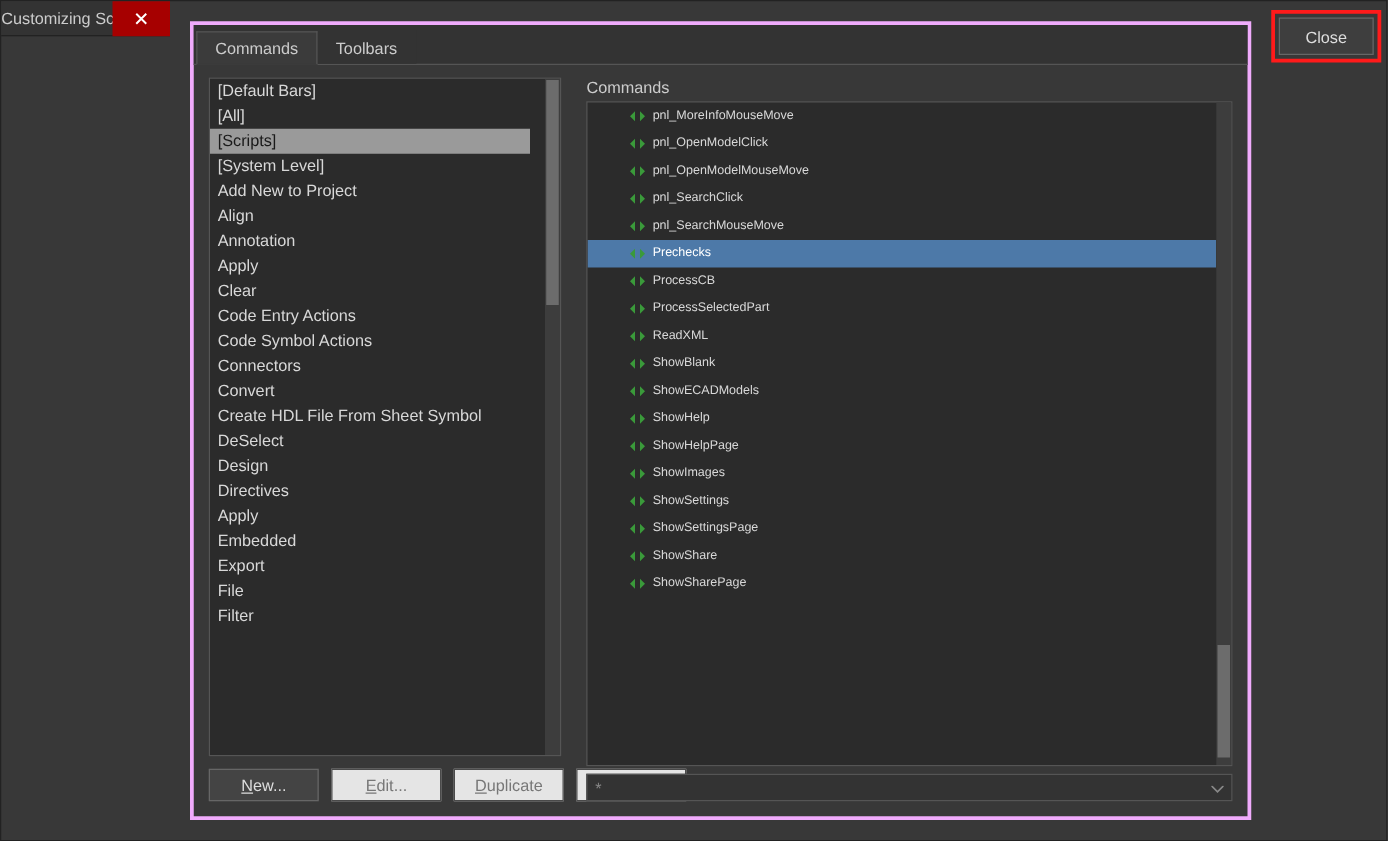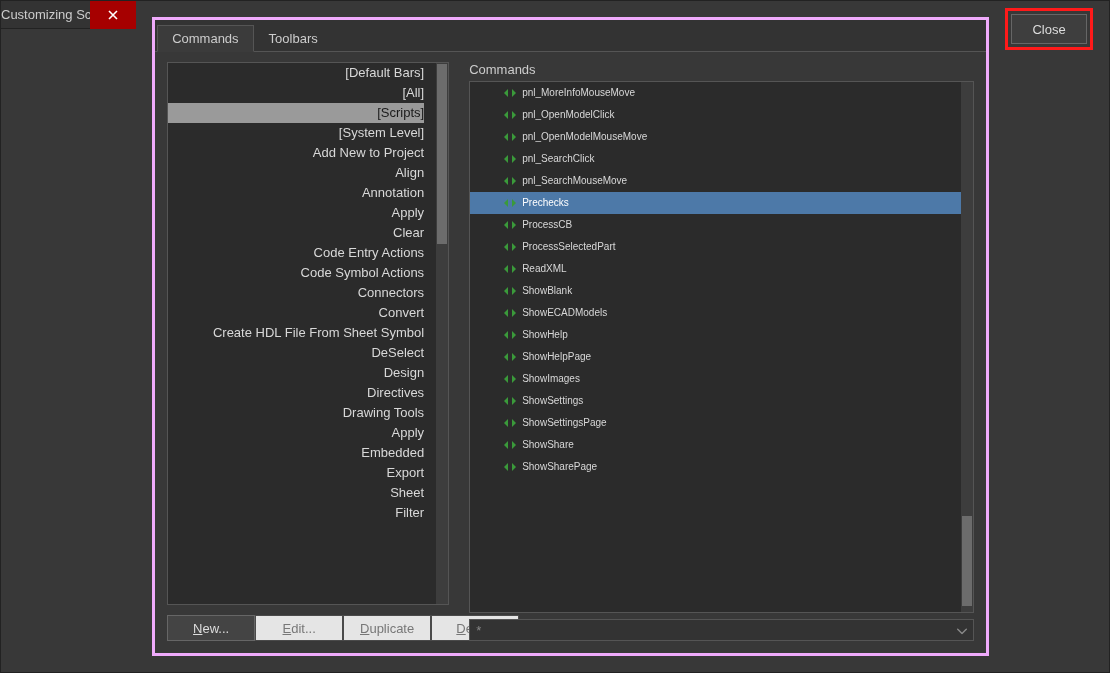--- a/index.html
+++ b/index.html
@@ -195,20 +195,21 @@
   }
   .filter-row .dd {
     position:absolute;
     right:6px;
     top:50%;
     transform:translateY(-50%);
     color:#888;
   }
   .btn-row {
     display: flex;
+    gap: 10px;
     margin-top: 10px;
   }
   .btn {
     height: 26px;
     min-width: 88px;
     padding: 0 12px;
     background: #444444;
     border: 1px solid #666;
     color: #ddd;
     font-size: 13px;
@@ -221,21 +222,21 @@
     background: #e5e5e5;
     border-color: #4a4a4a;
     color: #777;
     cursor: default;
   }
   .footer {
     height: 56px;
     display: flex;
     align-items: center;
     justify-content: flex-end;
-    padding-right: 16px;
+    padding-right: 4px;
   }
   .close-btn {
     height: 30px;
     width: 76px;
     background: #3e3e3e;
     border: 1px solid #666;
     color: #ddd;
     font-size: 13px;
     display:flex;
     align-items:center;
@@ -273,43 +274,42 @@
           </div>
         <div class="tab">
             <span>Toolbars</span>
           </div>
       </div>
 
       <div class="content">
 
         <div class="col col-left">
           <div class="listbox left-list-container">
-            <div class="listbox-inner" id="categories-list" style="right:24px;text-align:right;">
+            <div class="listbox-inner" id="categories-list" style="right:24px;">
                 <div class="list-item">[Default Bars]</div>
                 <div class="list-item">[All]</div>
                 <div class="list-item selected">[Scripts]</div>
                 <div class="list-item">[System Level]</div>
                 <div class="list-item">Add New to Project</div>
                 <div class="list-item">Align</div>
                 <div class="list-item">Annotation</div>
                 <div class="list-item">Apply</div>
                 <div class="list-item">Clear</div>
                 <div class="list-item">Code Entry Actions</div>
                 <div class="list-item">Code Symbol Actions</div>
                 <div class="list-item">Connectors</div>
                 <div class="list-item">Convert</div>
                 <div class="list-item">Create HDL File From Sheet Symbol</div>
                 <div class="list-item">DeSelect</div>
                 <div class="list-item">Design</div>
                 <div class="list-item">Directives</div>
-                <div class="list-item">Drawing Tools</div>
                 <div class="list-item">Apply</div>
                 <div class="list-item">Embedded</div>
                 <div class="list-item">Export</div>
-                <div class="list-item">Sheet</div>
+                <div class="list-item">File</div>
                 <div class="list-item">Filter</div>
               </div>
             <div class="left-scroll-track">
               <div class="left-scroll-thumb"></div>
             </div>
           </div>
           <div class="btn-row">
             <div class="btn">
                 <span><span class="u">N</span><span id="new-rest">ew...</span></span>
               </div>

